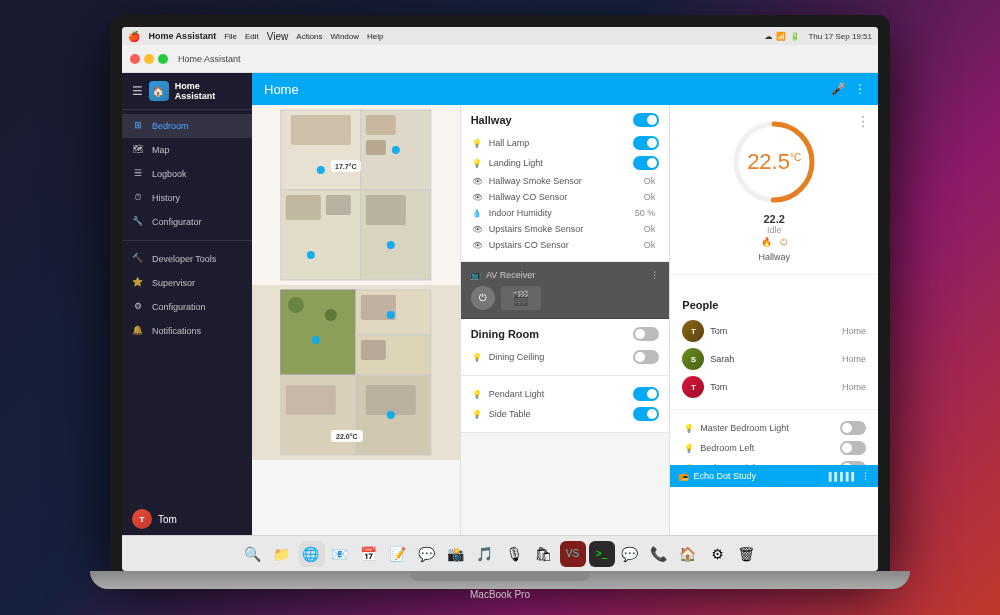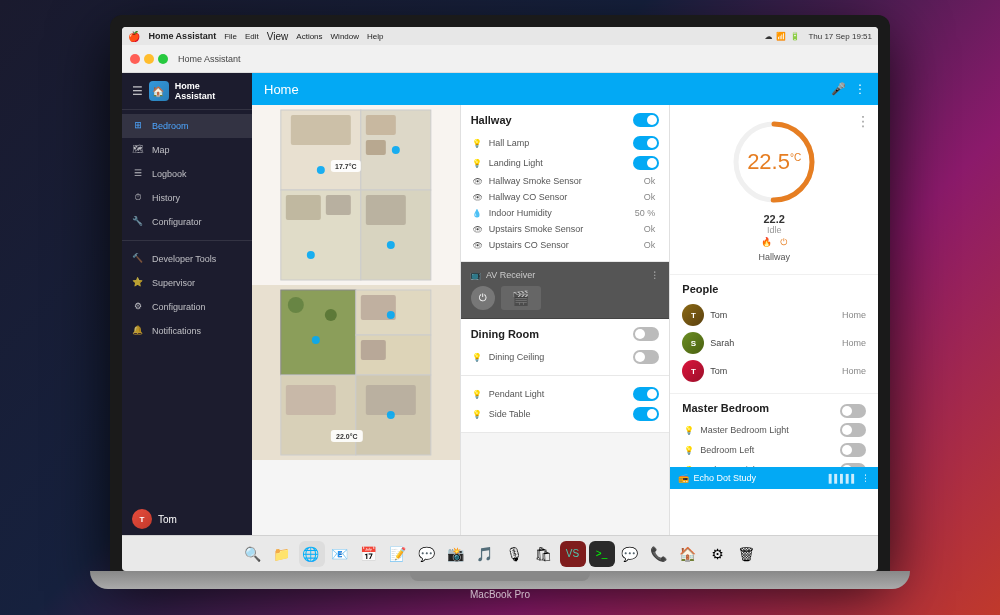--- a/index.html
+++ b/index.html
@@ -319,20 +319,21 @@
     .thermostat-status { font-size: 9px; color: #999; }
     .thermostat-name { font-size: 9px; color: #555; margin-top: 4px; }
     .thermostat-icons {
       display: flex; gap: 8px; margin-top: 2px; color: #e67e22;
     }
 
     
     .people-section {
       padding: 8px 12px;
       border-bottom: 1px solid #f0f0f0;
+      margin-top: 16px;
     }
     .section-title {
       font-size: 11px; font-weight: 700; color: #212121;
       margin-bottom: 6px;
     }
     .person-row {
       display: flex; align-items: center; gap: 6px;
       padding: 3px 0;
     }
     .person-avatar {
@@ -680,24 +681,20 @@
                   </div>
 
                   <div class="person-row">
                     <div class="person-avatar" style="background:linear-gradient(135deg,#DC143C,#9B0F2A);display:flex;align-items:center;justify-content:center;color:white;font-size:8px;font-weight:bold;">T</div>
                     <span class="person-name">Tom</span>
                     <span class="person-status">Home</span>
                   </div>
                 </div>
 
                 <div class="bedroom-section">
-                  <div class="section-header">
-                    <div class="section-title">Master Bedroom</div>
-                    <span class="entity-toggle-gray"></span>
-                  </div>
                   <div class="entity-row">
                     <span class="entity-row-icon">💡</span>
                     <span class="entity-row-name">Master Bedroom Light</span>
                     <span class="entity-toggle-gray"></span>
                   </div>
                   <div class="entity-row">
                     <span class="entity-row-icon">💡</span>
                     <span class="entity-row-name">Bedroom Left</span>
                     <span class="entity-toggle-gray"></span>
                   </div>

